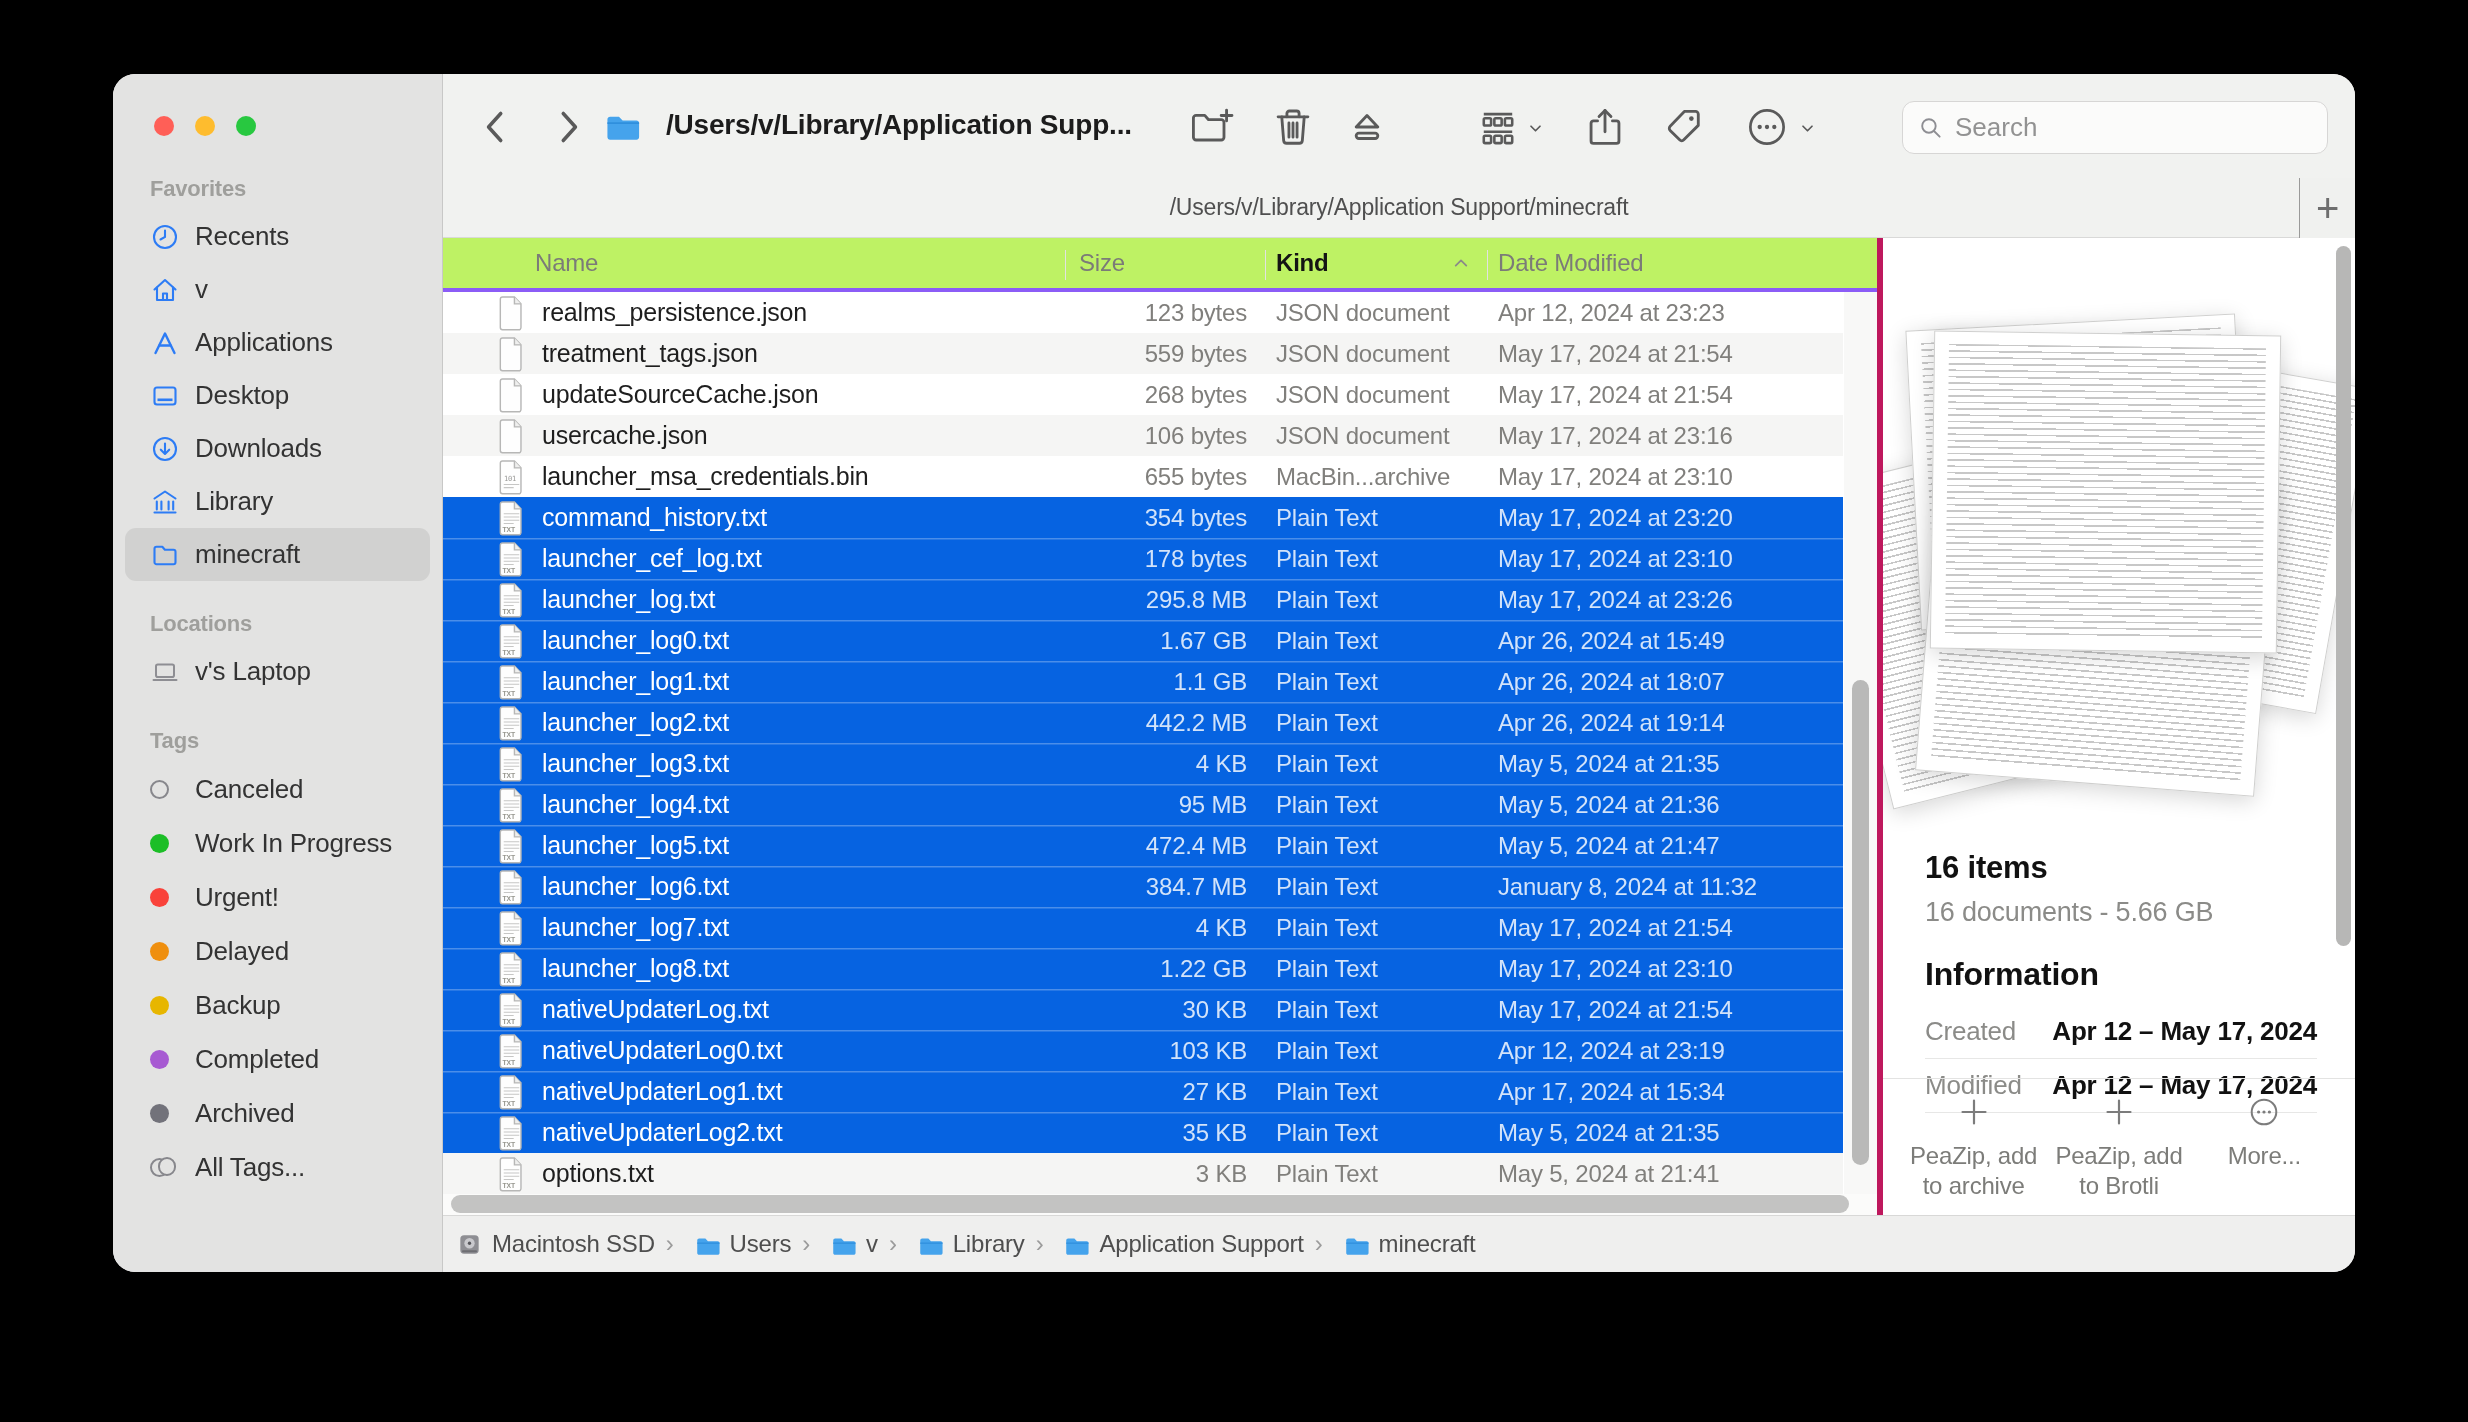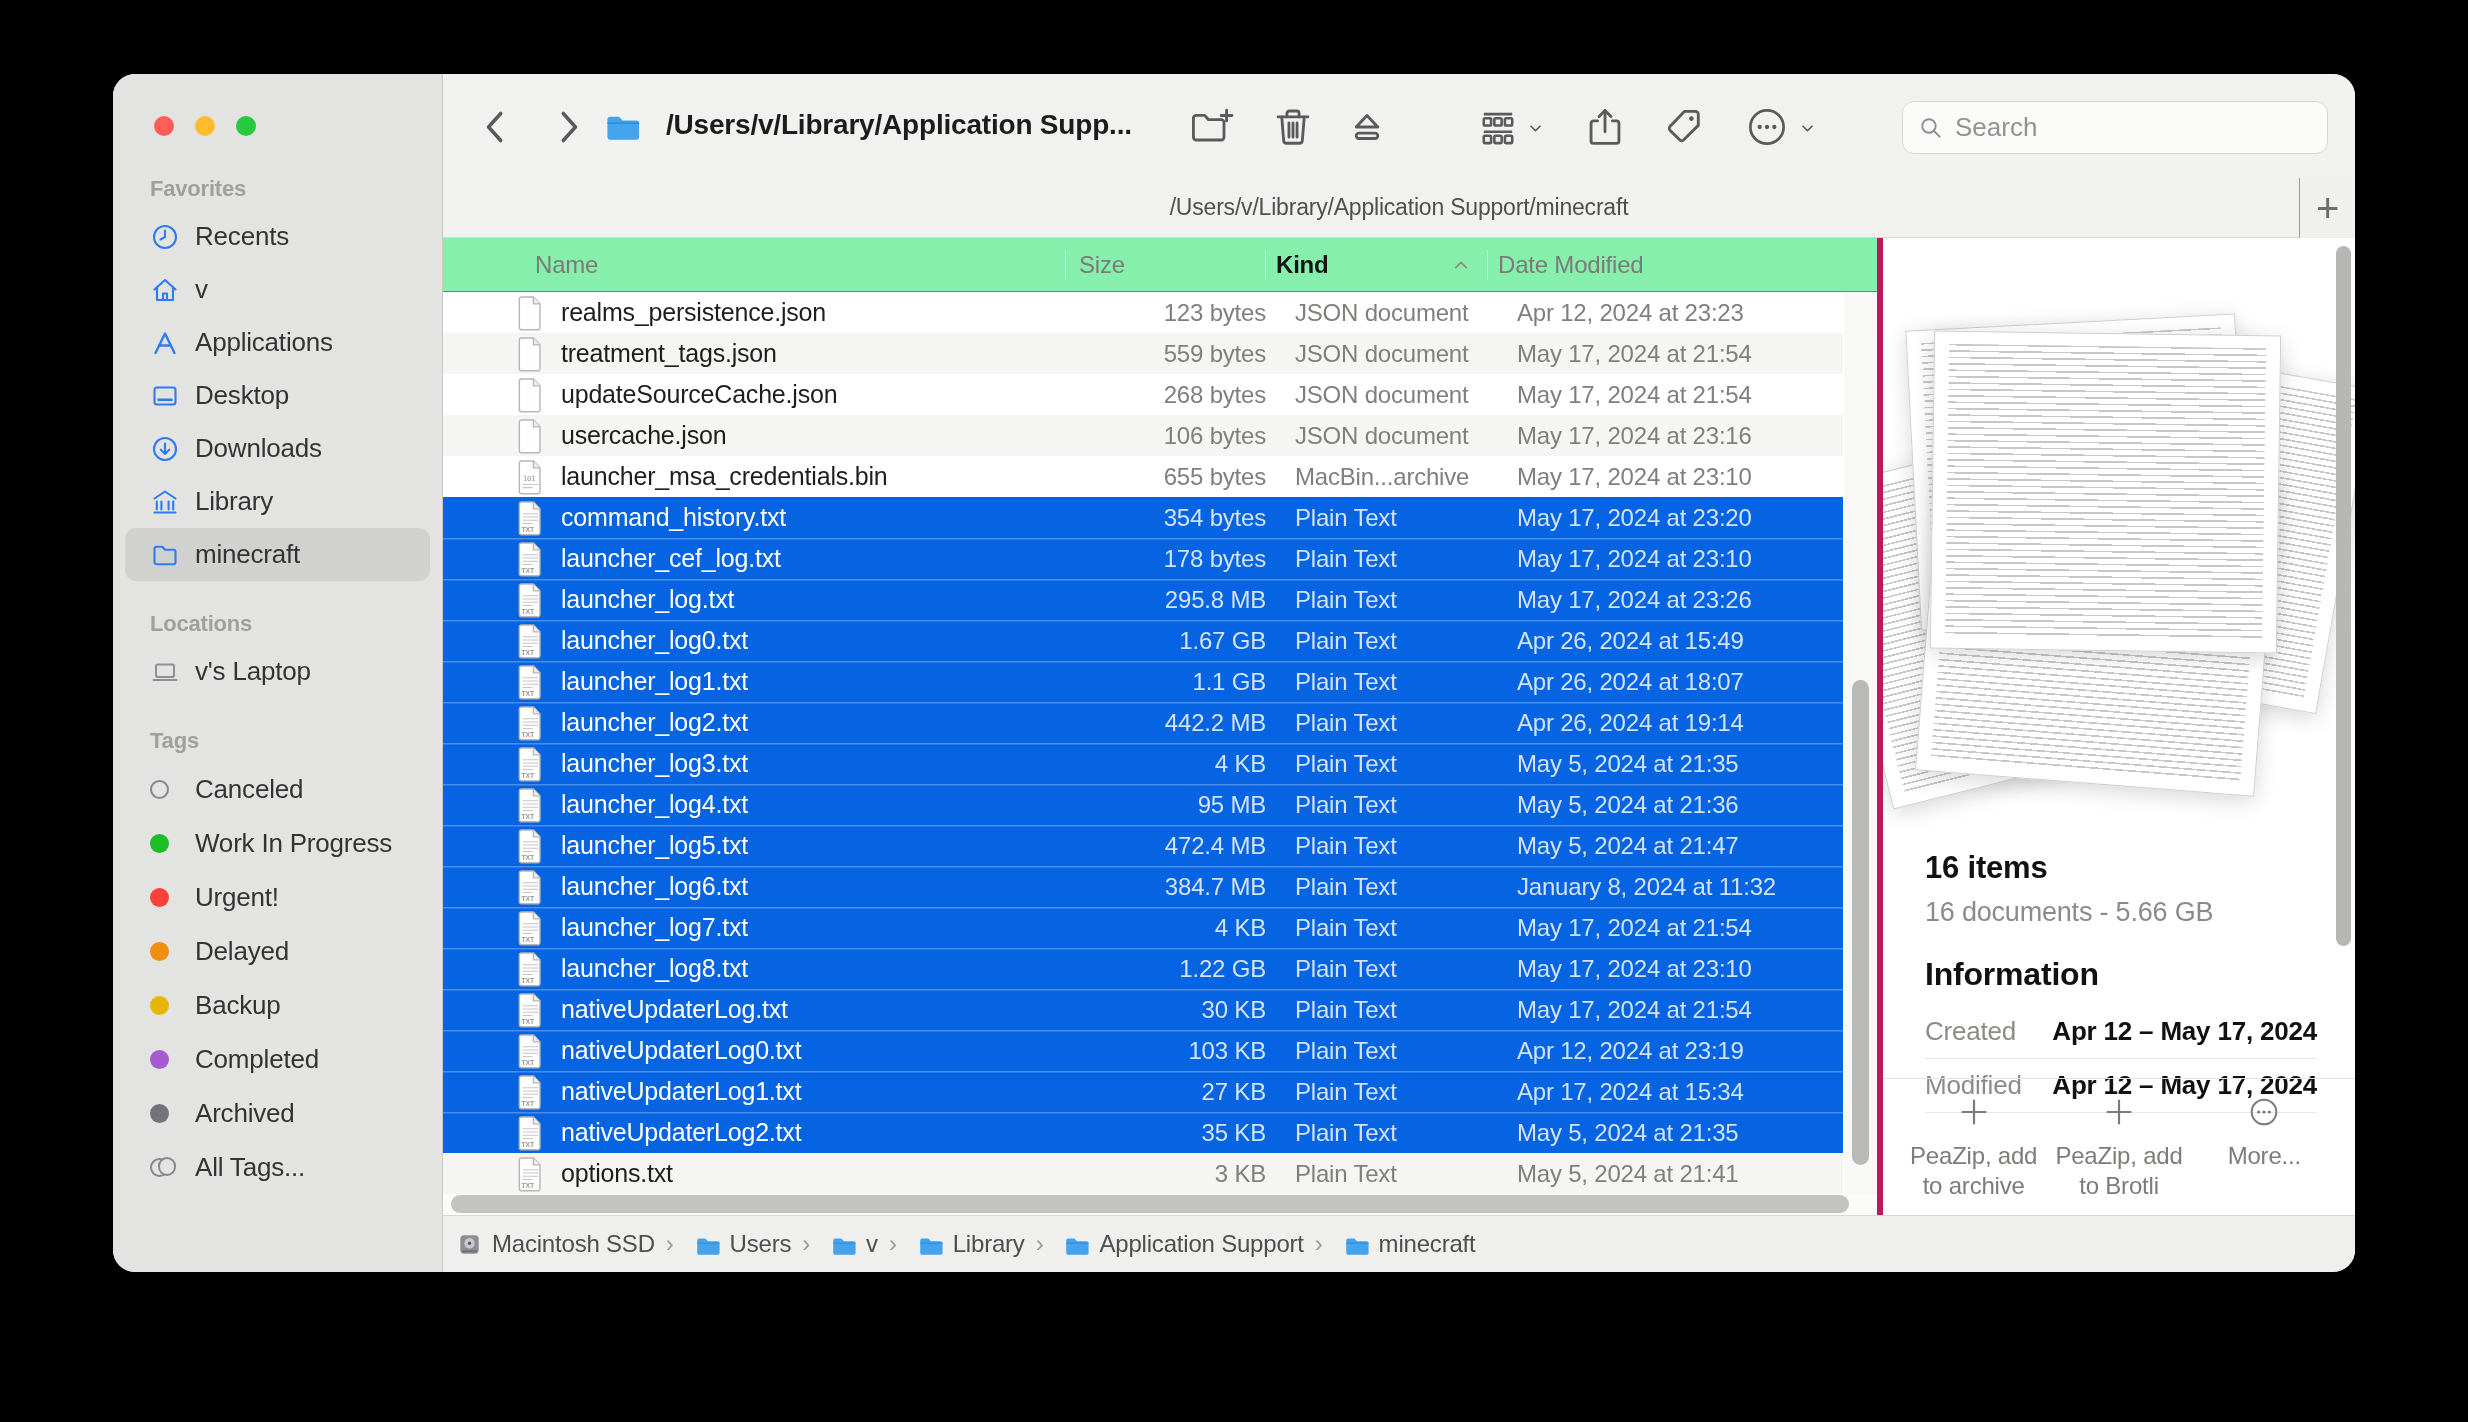--- a/index.html
+++ b/index.html
@@ -51,33 +51,33 @@
   .pathbar { height:60px; background:#f1f2f0; border-bottom:1px solid #d9d9d8; position:relative;
     display:flex; align-items:center; justify-content:center; flex-shrink:0; }
   .path-text { font-size:23px; color:#4f4f4f; }
   .tabadd { position:absolute; right:0; top:0; width:56px; height:60px; border-left:1.5px solid #9a9a99;
     display:flex; align-items:center; justify-content:center; font-size:40px; font-weight:300;
     color:#6e6e6e; background:#f0f1ef; }
 
   .content { flex:1; min-height:0; display:flex; }
   .listcol { width:1434px; flex-shrink:0; position:relative; background:#fff; }
 
-  .lheader { height:54px; border-bottom:1px solid #8b5cf6; background:#86efac; position:relative;
+  .lheader { height:54px; border-bottom:4px solid #8b5cf6; background:#bef264; position:relative;
     display:grid; grid-template-columns:54px 38px 530px 200px 222px 1fr; align-items:center;
     font-size:24px; color:#7b7b78; }
   .lheader .hsep { position:absolute; top:12px; width:1px; height:30px; background:#e2e2e1; }
   .h-kind { color:#141414; font-weight:700; display:flex; align-items:center; justify-content:space-between;
     padding:0 16px 0 11px; }
   .h-kind svg { width:20px; height:20px; color:#8a8a88; }
   .h-size { text-align:left; padding-left:14px; }
   .h-date { padding-left:11px; }
 
   .rows { position:absolute; top:54px; left:0; width:1400px; bottom:21px; overflow:hidden; }
   .row { height:41px; display:grid; grid-template-columns:54px 38px 530px 200px 222px 1fr;
-    align-items:center; font-size:25px;padding-left:19px; }
+    align-items:center; font-size:25px; }
   .row:nth-child(even) { background:#f5f5f4; }
   .row.selected { background:#0663e1; }
   .row.selected + .row.selected { box-shadow:inset 0 1.5px 0 rgba(255,255,255,.28); }
   .ficon { width:29px; height:36px; display:block; }
   .c-name { color:#1e1e1e; white-space:nowrap; overflow:hidden; padding-left:7px; }
   .c-size,.c-kind,.c-date { color:#807f7c; font-size:24px; white-space:nowrap; }
   .c-size { text-align:right; padding-right:18px; }
   .c-kind,.c-date { padding-left:11px; }
   .row.selected .c-name { color:#fff; }
   .row.selected .c-size,.row.selected .c-kind,.row.selected .c-date { color:rgba(255,255,255,.82); }

